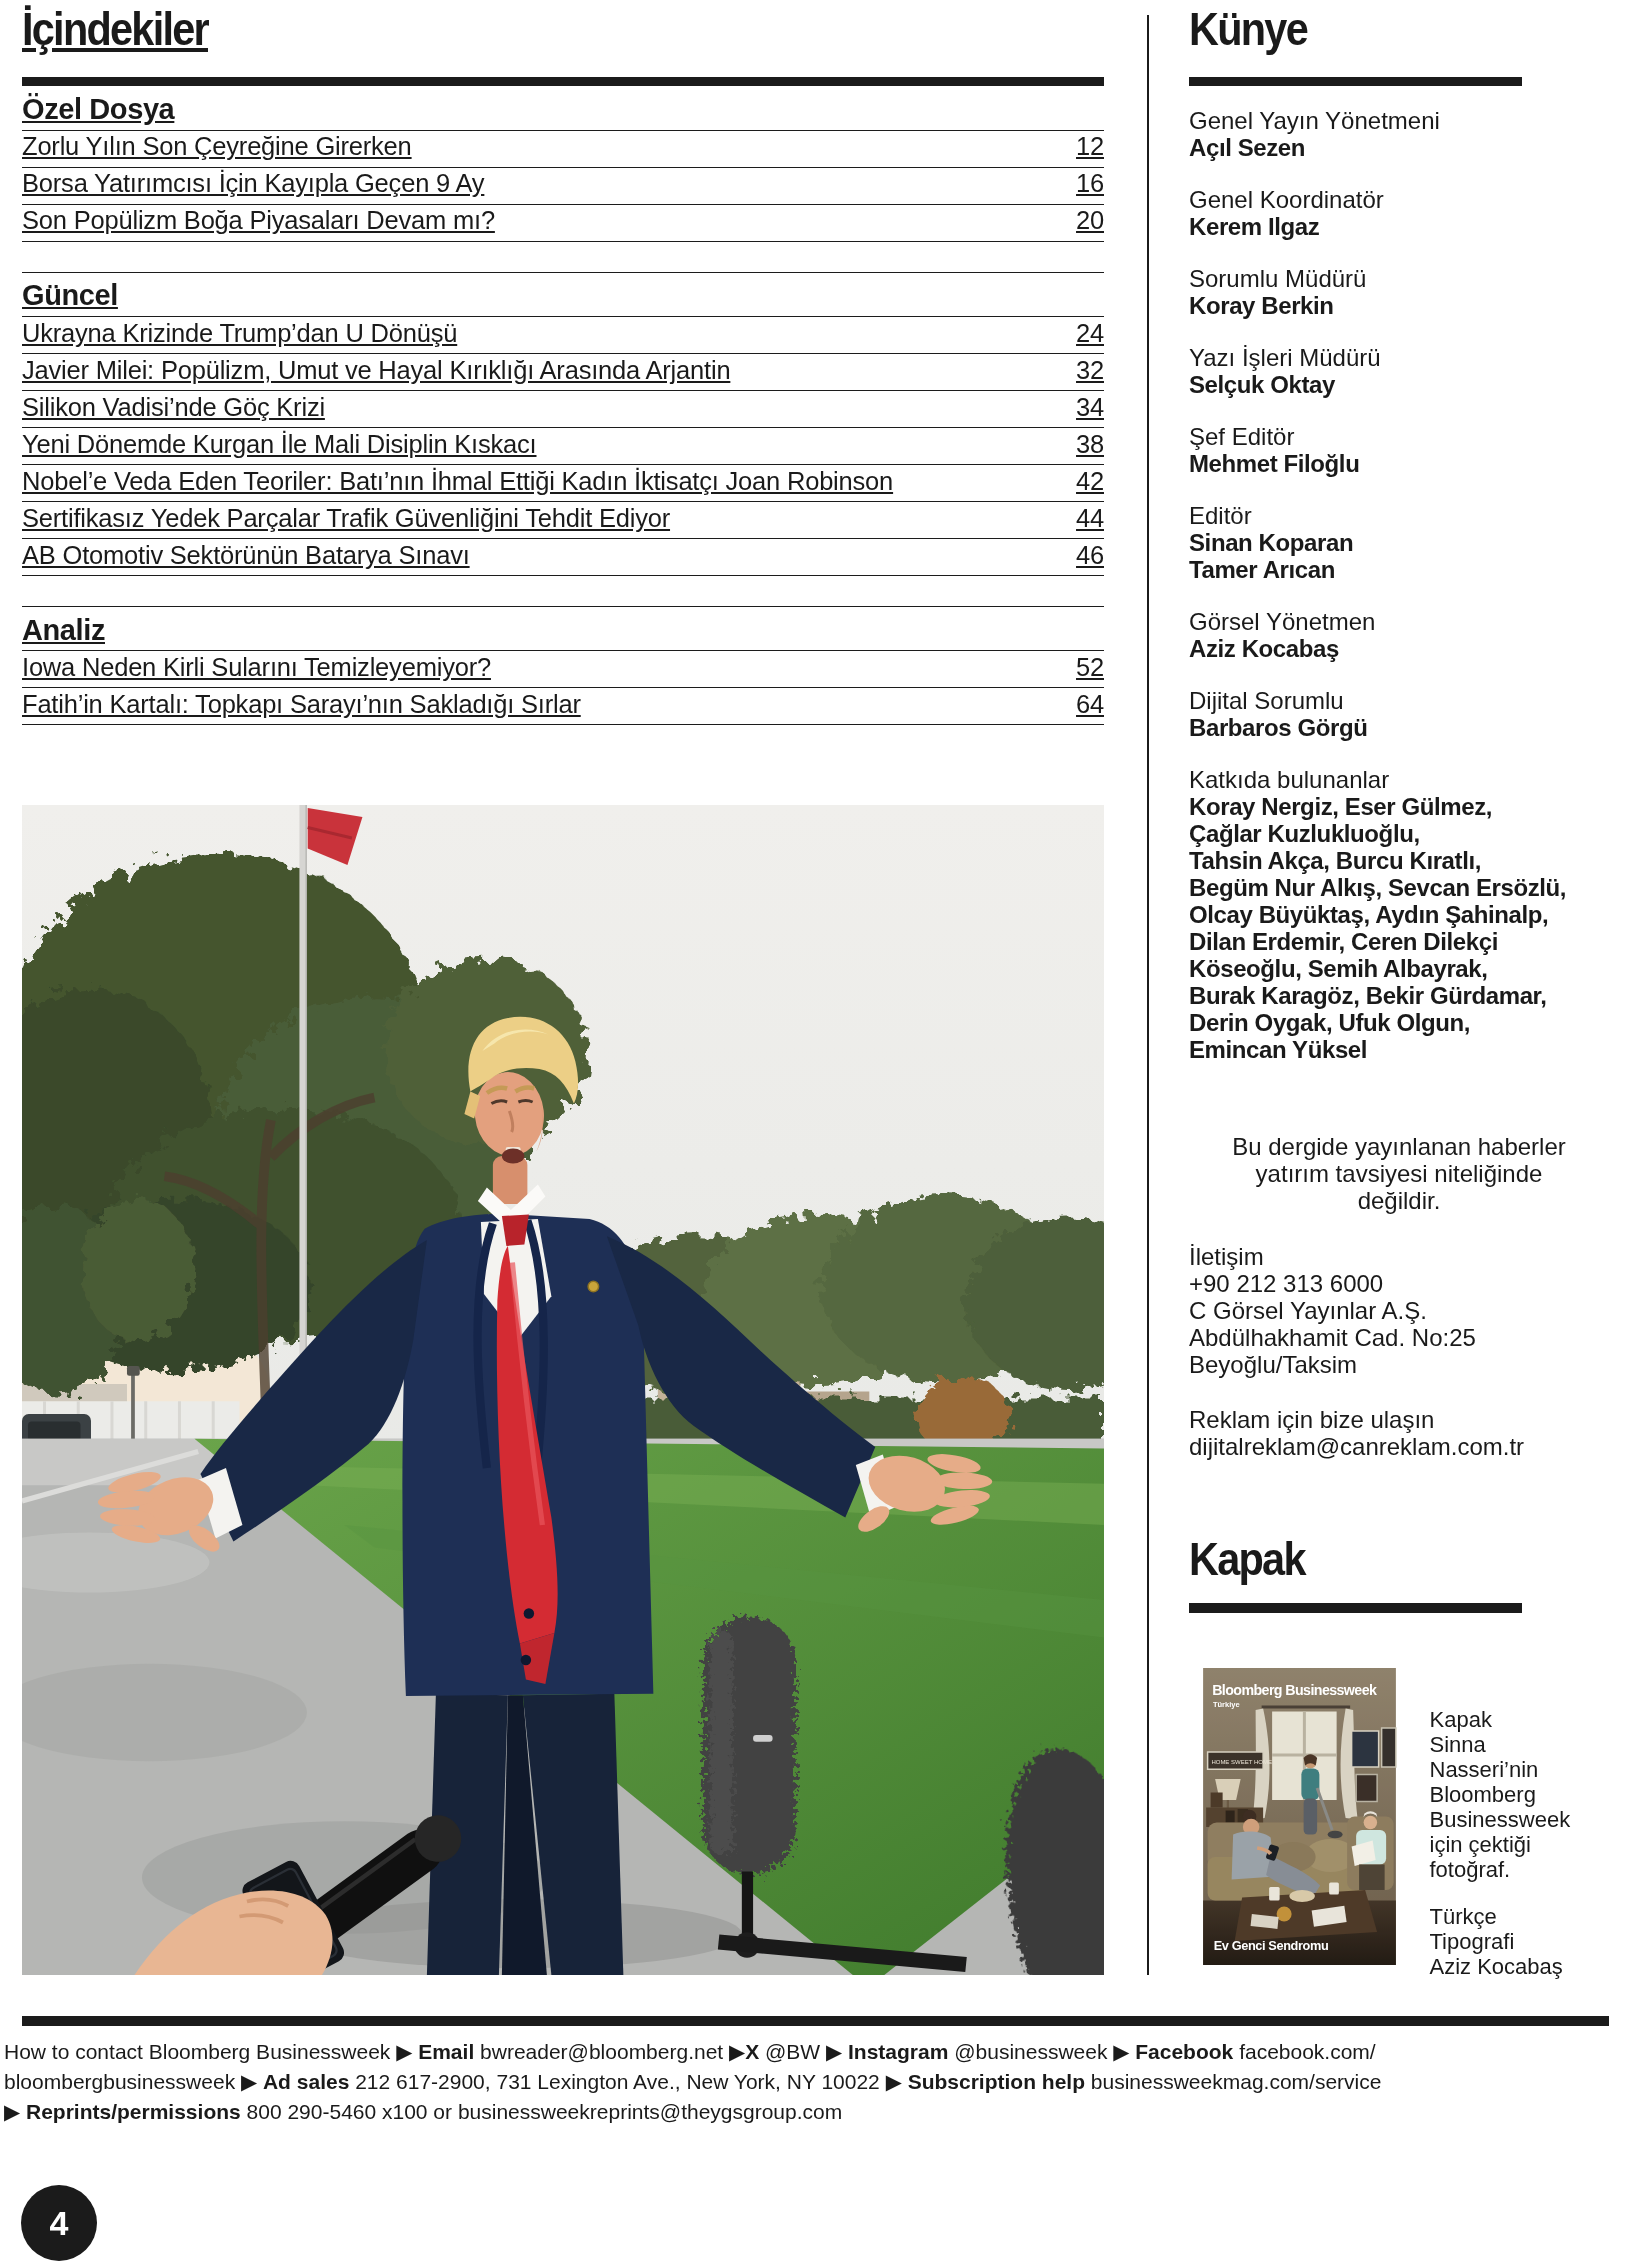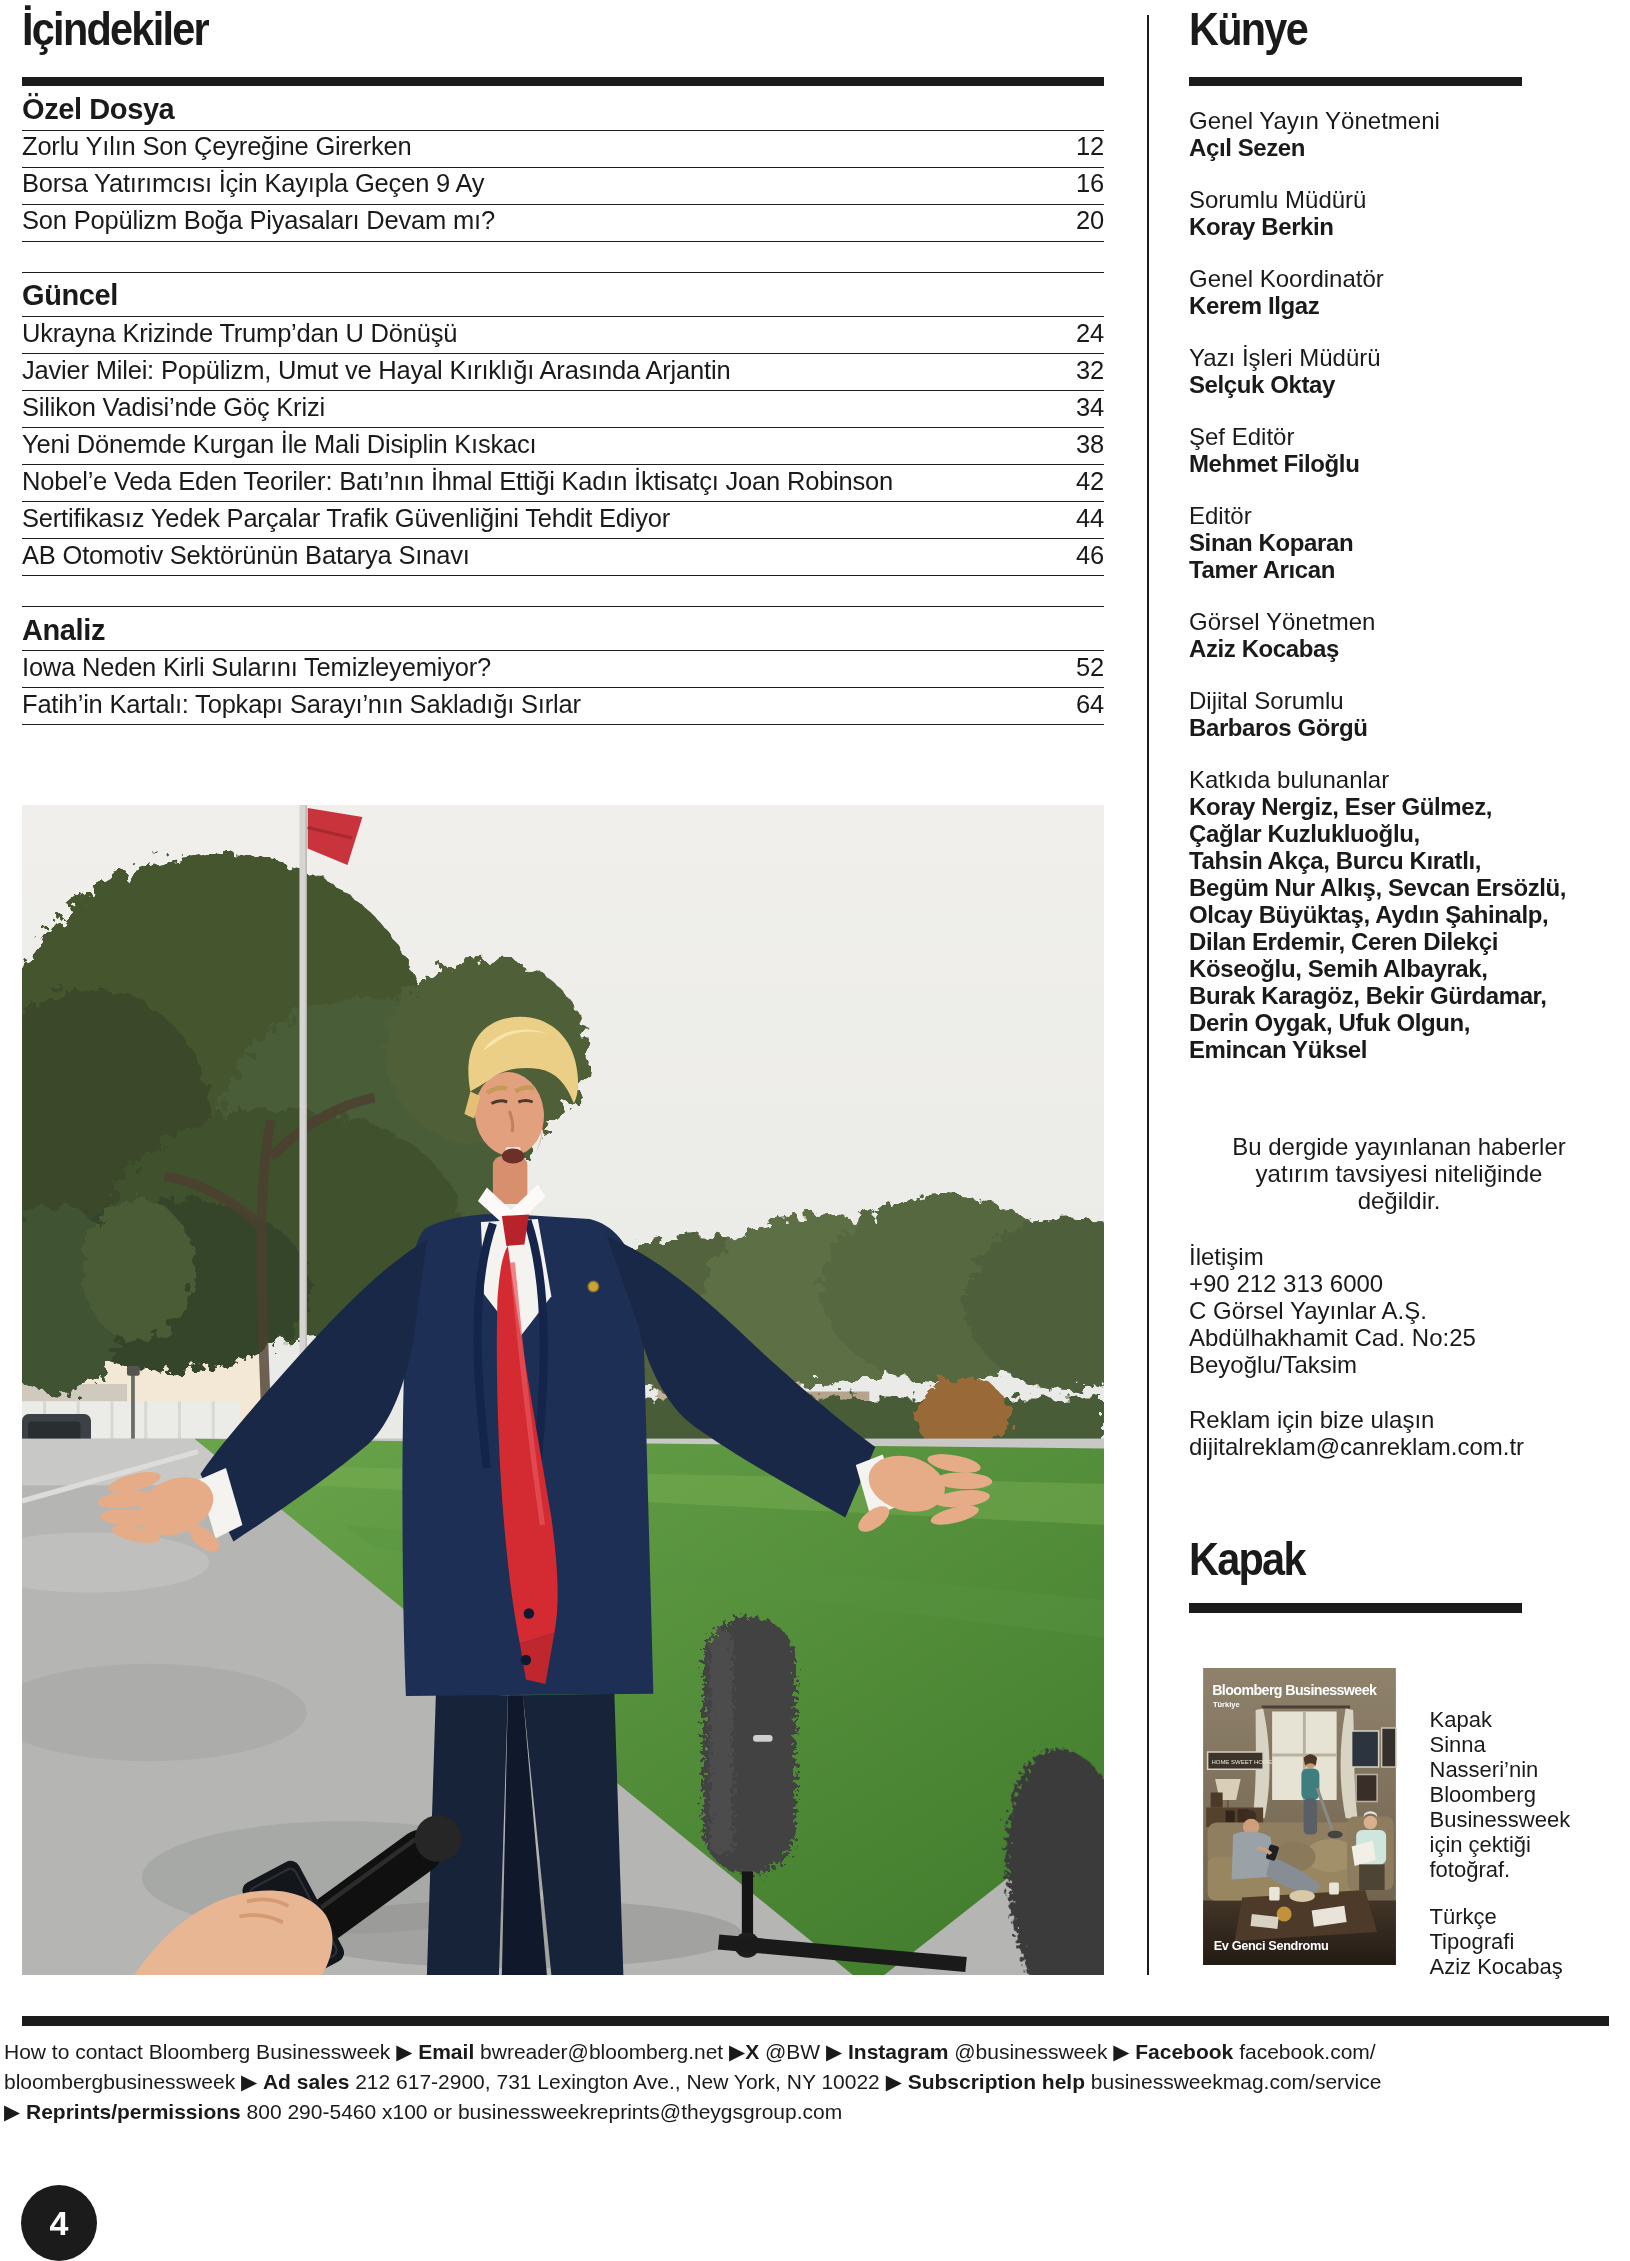--- a/index.html
+++ b/index.html
@@ -7,21 +7,21 @@
     width:1630px;height:2261px;position:relative;background:#ffffff;
     font-family:"Liberation Sans", sans-serif;color:#1a1a1a;overflow:hidden;
     -webkit-font-smoothing:antialiased;
   }
   .col-heading{
     font-size:46px;font-weight:bold;letter-spacing:-1.9px;line-height:49px;
     margin:4.5px 0 0 0;transform:scaleX(.9);transform-origin:left;white-space:nowrap;
   }
   .heavy-rule{height:9.7px;background:#1b1b1b;margin-top:23px;}
   
-  #toc{position:absolute;left:22px;top:0;width:1082px;}
+  #toc{position:absolute;left:22px;top:0;width:1082px;text-decoration:underline;}
   .toc-section{border-top:0;}
   .toc-section.lined{margin-top:30px;border-top:1.5px solid #1c1c1c;}
   .toc-header{
     font-size:29px;font-weight:bold;letter-spacing:-0.4px;
     padding:6.7px 0 3.7px 0;border-bottom:1.5px solid #1c1c1c;line-height:33px;
   }
   .toc-row{
     height:37px;box-sizing:border-box;border-bottom:1.5px solid #1c1c1c;
     display:flex;justify-content:space-between;align-items:flex-end;
     padding-bottom:5.2px;font-size:25.5px;letter-spacing:-0.2px;
@@ -340,27 +340,27 @@
   <div class="heavy-rule" style="width:333px;"></div>
 
   <div class="mh-entries">
 
       <div class="mh-entry">
         <div class="mh-role">Genel Yayın Yönetmeni</div>
         <div class="mh-names">Açıl Sezen</div>
       </div>
 
       <div class="mh-entry">
+        <div class="mh-role">Genel Koordinatör</div>
+        <div class="mh-names">Kerem Ilgaz</div>
+      </div>
+
+      <div class="mh-entry">
         <div class="mh-role">Sorumlu Müdürü</div>
         <div class="mh-names">Koray Berkin</div>
-      </div>
-
-      <div class="mh-entry">
-        <div class="mh-role">Genel Koordinatör</div>
-        <div class="mh-names">Kerem Ilgaz</div>
       </div>
 
       <div class="mh-entry">
         <div class="mh-role">Yazı İşleri Müdürü</div>
         <div class="mh-names">Selçuk Oktay</div>
       </div>
 
       <div class="mh-entry">
         <div class="mh-role">Şef Editör</div>
         <div class="mh-names">Mehmet Filoğlu</div>

